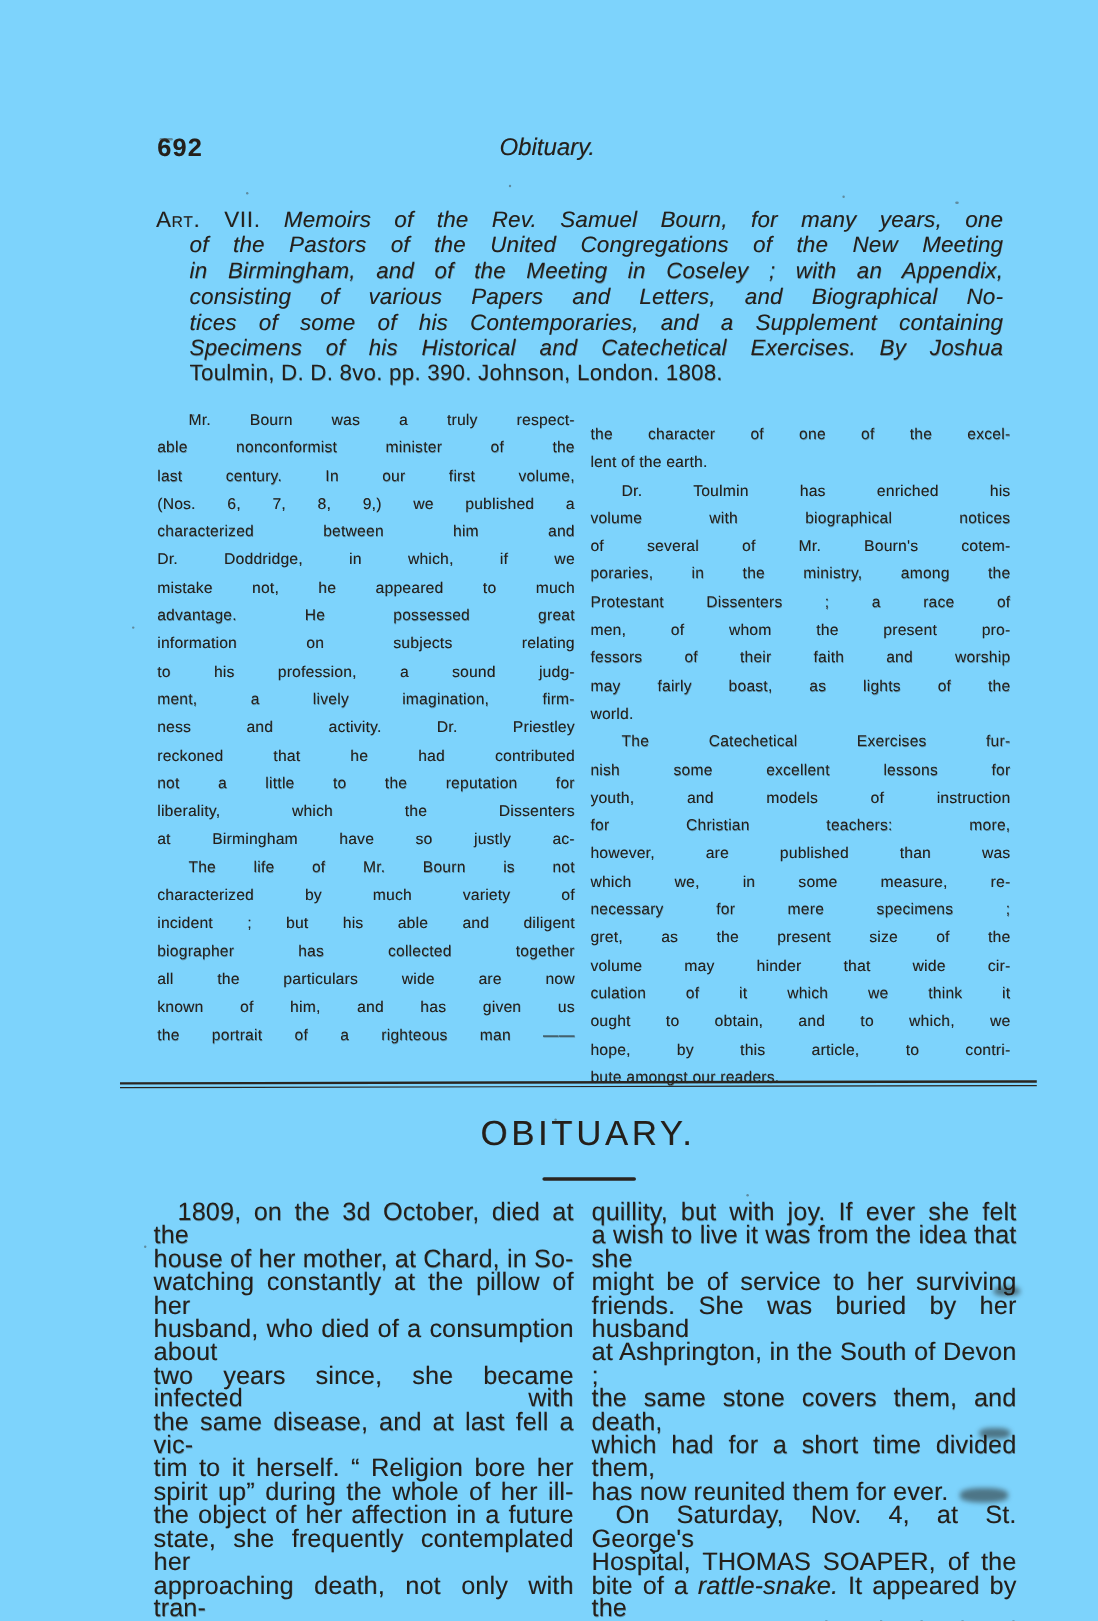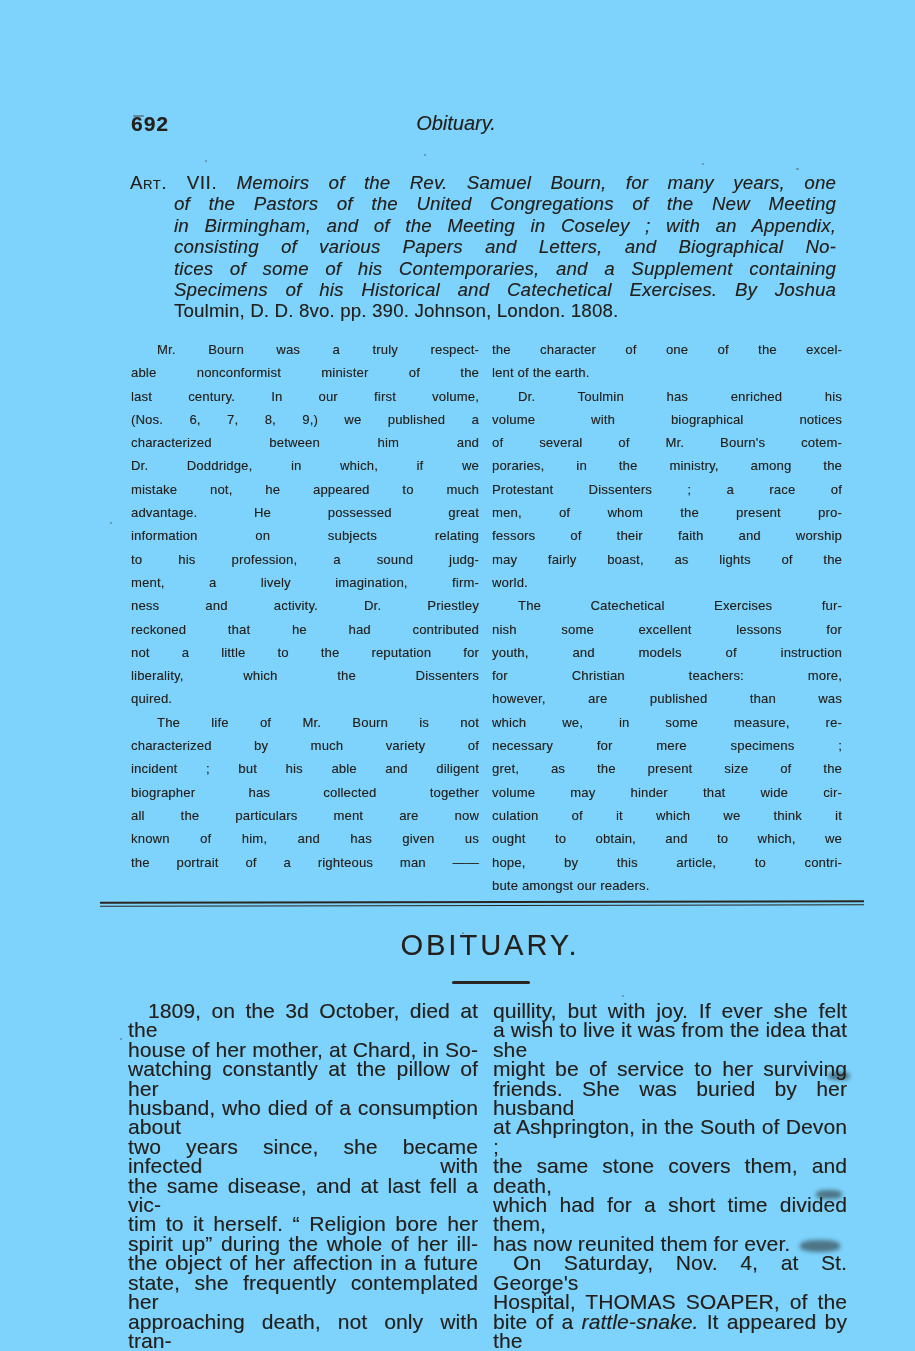--- a/index.html
+++ b/index.html
@@ -25,38 +25,38 @@
     text-align: center; font-style: italic; font-size: 20px;
   }
 
   
   .art-heading {
     position: absolute; left: 130px; top: 172px; width: 706px;
     font-style: italic; font-size: 18.6px; line-height: 21.4px;
     letter-spacing: 0.2px;
   }
   .art-first { text-align: justify; text-align-last: justify; }
-  .art-rest { margin-left: 44px; }
+  .art-rest { margin-left: 28px; }
   .sc { font-style: normal; font-variant: small-caps; letter-spacing: 0.6px; }
 
   
   .tline { text-align: justify; text-align-last: justify; }
   .tline.end { text-align-last: left; }
   .tline.indent { text-indent: 26px; }
   .tline.rm { font-style: normal; }
   .it { font-style: italic; }
   .rm { font-style: normal; }
 
   
   .col {
     position: absolute; top: 338px;
     font-size: 13px; line-height: 23.3px; letter-spacing: 0.2px;
   }
   .col-left  { left: 131px; width: 348px; }
-  .col-right { left: 492px; width: 350px; }
+  .col-right { left: 492px; width: 350px; margin-top: 12px; }
 
   
   .double-rule {
     position: absolute; left: 100px; top: 901px; width: 764px; height: 5px;
     border-top: 2.2px solid #2a2520;
     border-bottom: 1.7px solid #2a2520;
     transform: rotate(-0.12deg);
   }
 
   
@@ -115,26 +115,26 @@
       <div class="tline">Dr. Doddridge, in which, if we</div>
       <div class="tline">mistake not, he appeared to much</div>
       <div class="tline">advantage.    He possessed great</div>
       <div class="tline">information on subjects relating</div>
       <div class="tline">to his profession, a sound judg-</div>
       <div class="tline">ment, a lively imagination, firm-</div>
       <div class="tline">ness and activity.   Dr. Priestley</div>
       <div class="tline">reckoned that he had contributed</div>
       <div class="tline">not a little to the reputation for</div>
       <div class="tline">liberality, which the Dissenters</div>
-      <div class="tline end">quired.</div>
+      <div class="tline">at Birmingham have so justly ac-</div>
       <div class="tline indent">The life of Mr. Bourn is not</div>
       <div class="tline">characterized by much variety of</div>
       <div class="tline">incident ; but his able and diligent</div>
       <div class="tline">biographer has collected together</div>
-      <div class="tline">all the particulars ment are now</div>
+      <div class="tline">all the particulars wide are now</div>
       <div class="tline">known of him, and has given us</div>
       <div class="tline">the portrait of a righteous man ——</div>
     </div>
   <div class="col col-right">
       <div class="tline">the character of one of the excel-</div>
       <div class="tline end">lent of the earth.</div>
       <div class="tline indent">Dr. Toulmin has enriched his</div>
       <div class="tline">volume with biographical notices</div>
       <div class="tline">of several of Mr. Bourn's cotem-</div>
       <div class="tline">poraries, in the ministry, among the</div>

